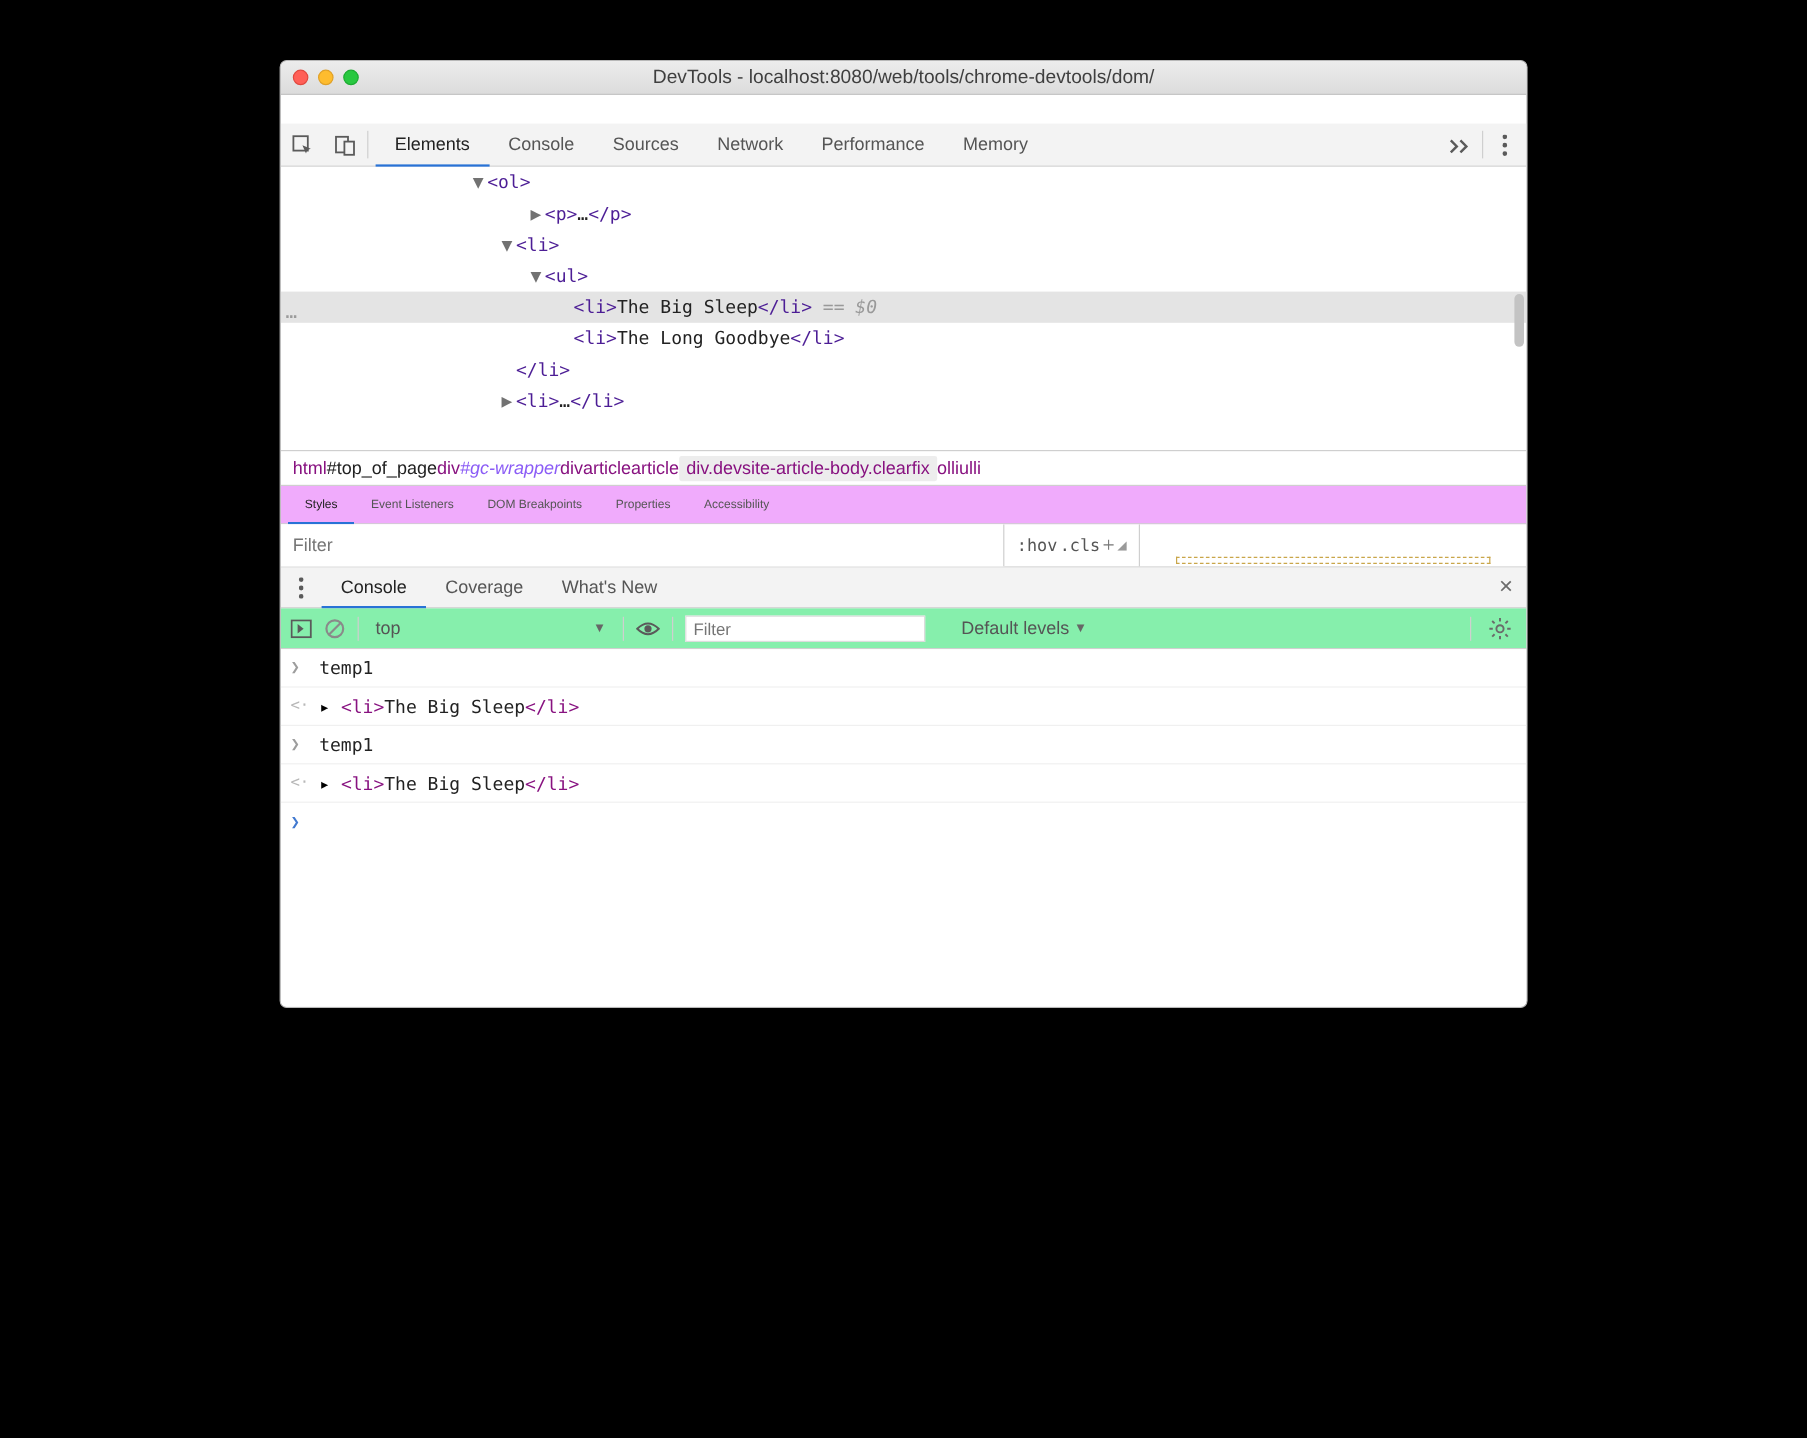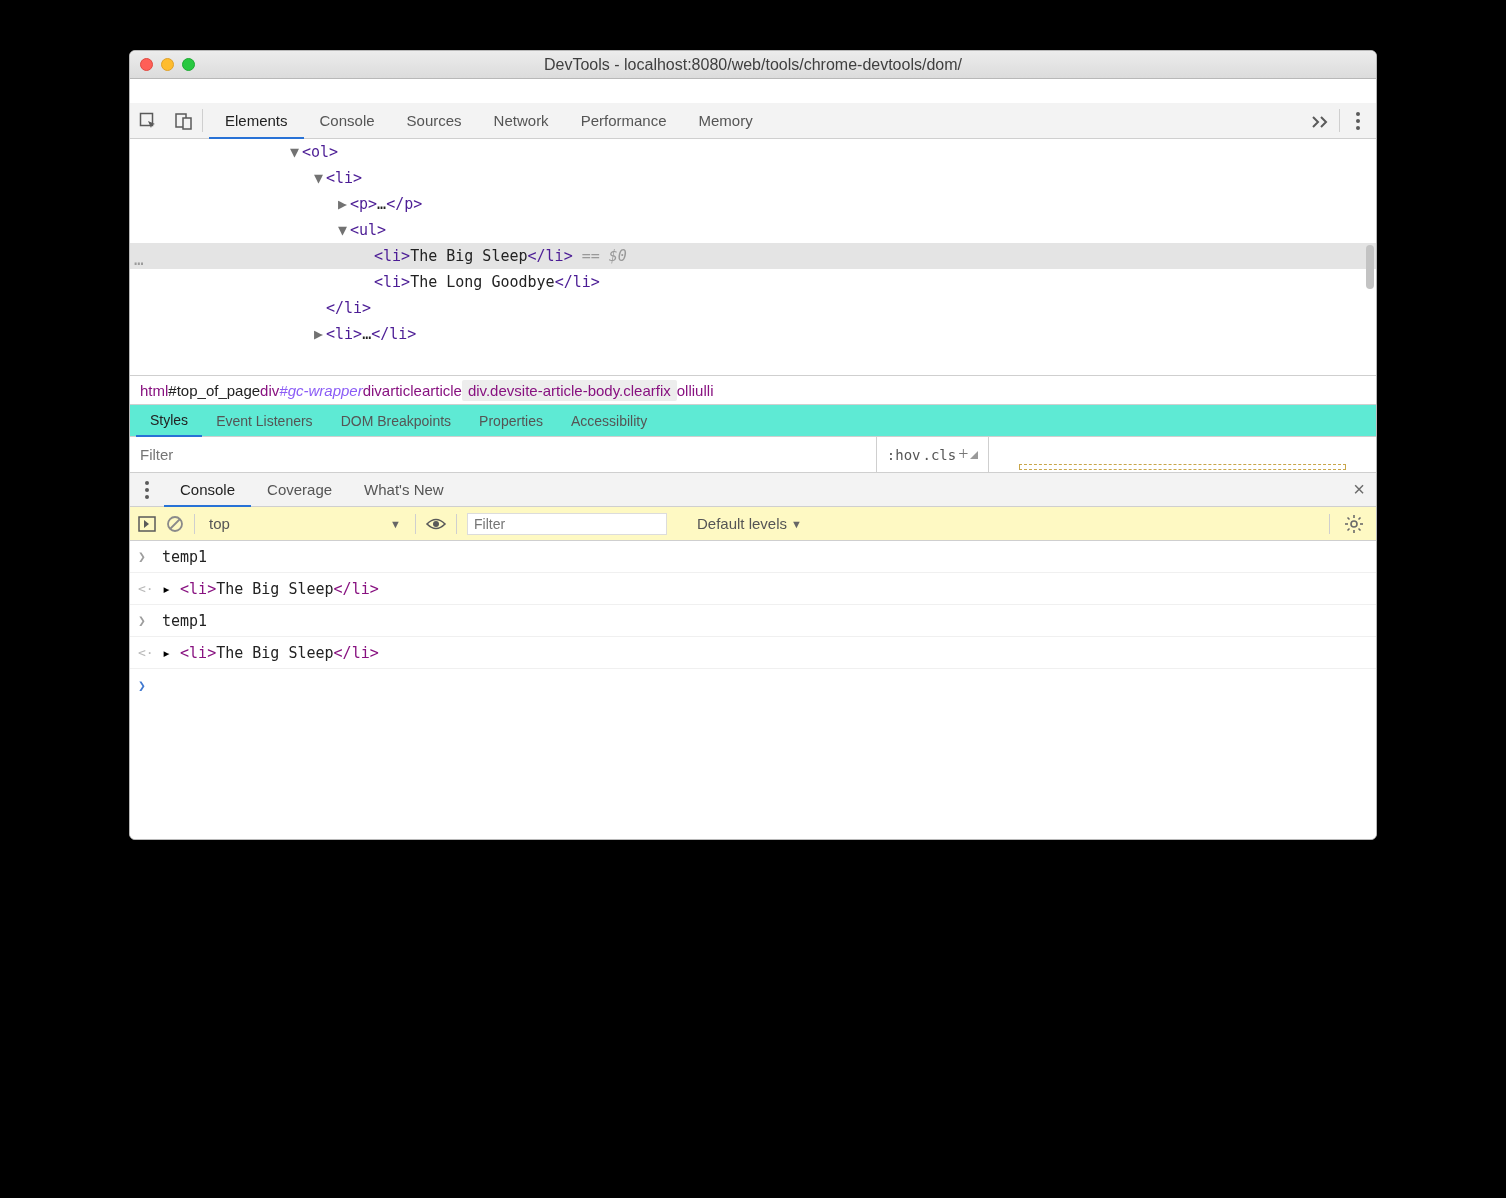--- a/index.html
+++ b/index.html
@@ -7,21 +7,21 @@
     background: #000;
     font-family: -apple-system, BlinkMacSystemFont, "Helvetica Neue", Arial, sans-serif;
     width: 1506px;
     height: 1198px;
     display: flex;
     align-items: flex-start;
     justify-content: center;
     padding-top: 50px;
   }
   .window {
-    width: 1248px;
+    width: 1040px;
     height: 790px;
     background: #fff;
     border-radius: 6px;
     box-shadow: 0 20px 60px rgba(0,0,0,0.5);
     display: flex;
     flex-direction: column;
     overflow: hidden;
     border: 1px solid #b8b8b8;
   }
   .titlebar {
@@ -94,22 +94,22 @@
     white-space:nowrap;
     overflow:hidden;
   }
   .bc { color:#881280; }
   .bc.sel { color:#222; font-style:normal; }
   .bc.highlight { background:#ededed; padding:2px 6px; border-radius:2px; color:#881280; }
 
   .subtabs {
     height: 32px;
     border-bottom:1px solid #cfcfcf;
-    display:flex; align-items:stretch; font-size:14px; color:#555;
-    background:#5eead4;
+    display:flex; align-items:stretch; font-size:10px; color:#555;
+    background:#f0abfc;
     padding-left:6px;
   }
   .subtab { padding:0 14px; display:flex; align-items:center; }
   .subtab.active { color:#222; border-bottom:2px solid #2872d6; margin-bottom:-1px; }
 
   .filterbar {
     height:36px; border-bottom:1px solid #cfcfcf; display:flex; align-items:stretch;
     background:#fff;
   }
   .filterinput {
@@ -125,21 +125,21 @@
     height:34px; border-bottom:1px solid #cfcfcf;
     display:flex; align-items:stretch; background:#f3f3f3; font-size:15px; color:#555;
   }
   .drawer-tabs .dots3 { width:34px; display:flex; align-items:center; justify-content:center; }
   .dtab { padding:0 16px; display:flex; align-items:center; }
   .dtab.active { color:#222; border-bottom:2px solid #2872d6; margin-bottom:-1px; }
   .drawer-tabs .spacer { flex:1; }
   .drawer-tabs .close { width:34px; display:flex; align-items:center; justify-content:center; font-size:20px; color:#6b6b6b; }
 
   .console-toolbar {
-    height:34px; border-bottom:1px solid #cfcfcf; background:#fef9c3;
+    height:34px; border-bottom:1px solid #cfcfcf; background:#86efac;
     display:flex; align-items:center; padding:0 8px; gap:10px; font-size:15px; color:#555;
   }
   .console-toolbar .sep2 { width:1px; height:20px; background:#cfcfcf; }
   .ctx { display:flex; align-items:center; gap:6px; padding:0 4px; }
   .ctx .caret { font-size:11px; color:#666; }
   .cfilter {
     background:#fff; border:1px solid #dcdcdc; height:22px; width:200px; font-size:14px; padding:0 6px; color:#888;
   }
   .levels { display:flex; align-items:center; gap:4px; }
   .console-toolbar .spacer { flex:1; }
@@ -206,22 +206,22 @@
           <circle cx="2" cy="2" r="2" fill="#5a5a5a"></circle>
           <circle cx="2" cy="9" r="2" fill="#5a5a5a"></circle>
           <circle cx="2" cy="16" r="2" fill="#5a5a5a"></circle>
         </svg>
     </div>
   </div>
 
   <div class="domtree" id="domtree" style="height:236px;">
     <div class="scrollthumb"></div>
   <div class="row"><span class="pad" style="width:160px"></span><span class="arrow">▼</span><span class="tag">&lt;ol&gt;</span></div>
+      <div class="row"><span class="pad" style="width:208px"></span><span class="arrow">▶</span><span class="tag">&lt;p&gt;</span><span class="txt">…</span><span class="tag">&lt;/p&gt;</span></div>
       <div class="row"><span class="pad" style="width:184px"></span><span class="arrow">▼</span><span class="tag">&lt;li&gt;</span></div>
-      <div class="row"><span class="pad" style="width:208px"></span><span class="arrow">▶</span><span class="tag">&lt;p&gt;</span><span class="txt">…</span><span class="tag">&lt;/p&gt;</span></div>
       <div class="row"><span class="pad" style="width:208px"></span><span class="arrow">▼</span><span class="tag">&lt;ul&gt;</span></div>
       <div class="gutter-dots" style="top: 108px;">…</div>
       <div class="row selected"><span class="pad" style="width:244px"></span><span class="tag">&lt;li&gt;</span><span class="txt">The Big Sleep</span><span class="tag">&lt;/li&gt;</span><span class="sel"> == $0</span></div>
       <div class="row"><span class="pad" style="width:244px"></span><span class="tag">&lt;li&gt;</span><span class="txt">The Long Goodbye</span><span class="tag">&lt;/li&gt;</span></div>
       <div class="row"><span class="pad" style="width:196px"></span><span class="tag">&lt;/li&gt;</span></div>
       <div class="row"><span class="pad" style="width:184px"></span><span class="arrow">▶</span><span class="tag">&lt;li&gt;</span><span class="txt">…</span><span class="tag">&lt;/li&gt;</span></div>
     </div>
 
   <div class="breadcrumb" id="breadcrumb">
       <span class="bc ">html</span>

